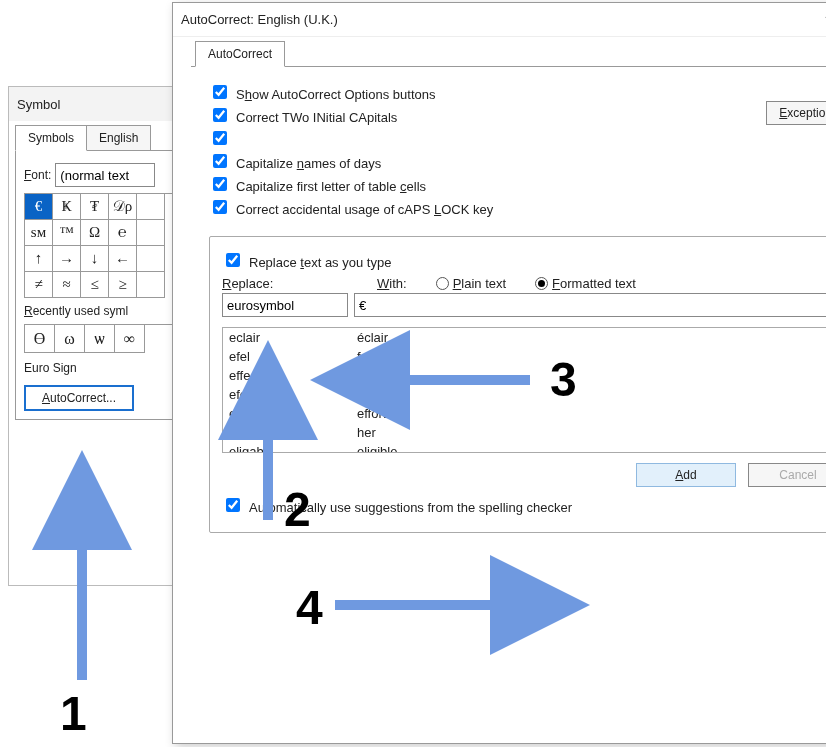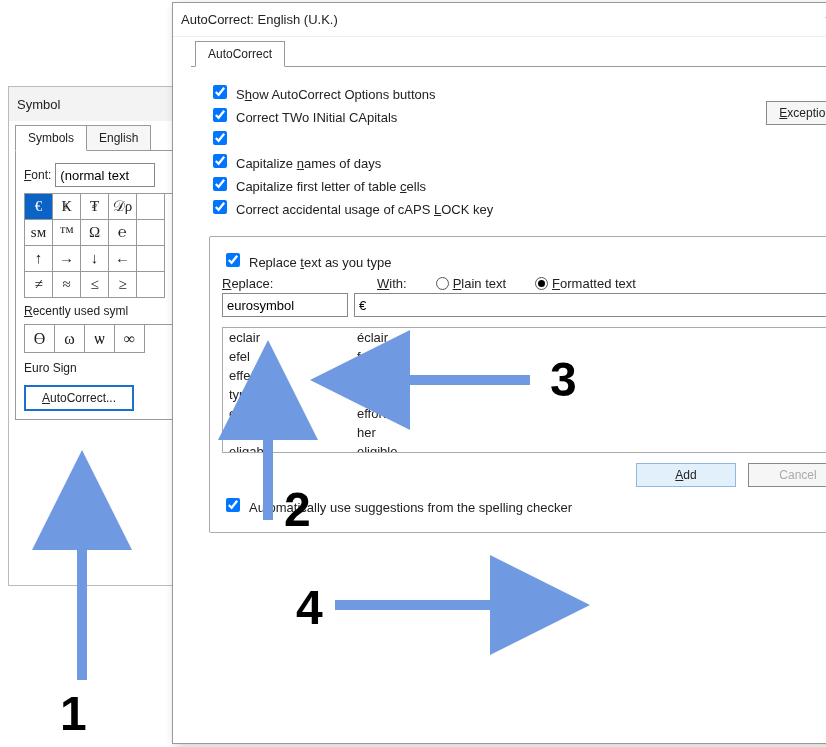--- a/index.html
+++ b/index.html
@@ -325,21 +325,21 @@
                 </tr>
             <tr>
                   <td>efel</td>
                   <td>feel</td>
                 </tr>
             <tr>
                   <td>effecient</td>
                   <td>efficient</td>
                 </tr>
             <tr>
-                  <td>type</td>
+                  <td>efort</td>
                   <td>effort</td>
                 </tr>
             <tr>
                   <td>eforts</td>
                   <td>efforts</td>
                 </tr>
             <tr>
                   <td>ehr</td>
                   <td>her</td>
                 </tr>

